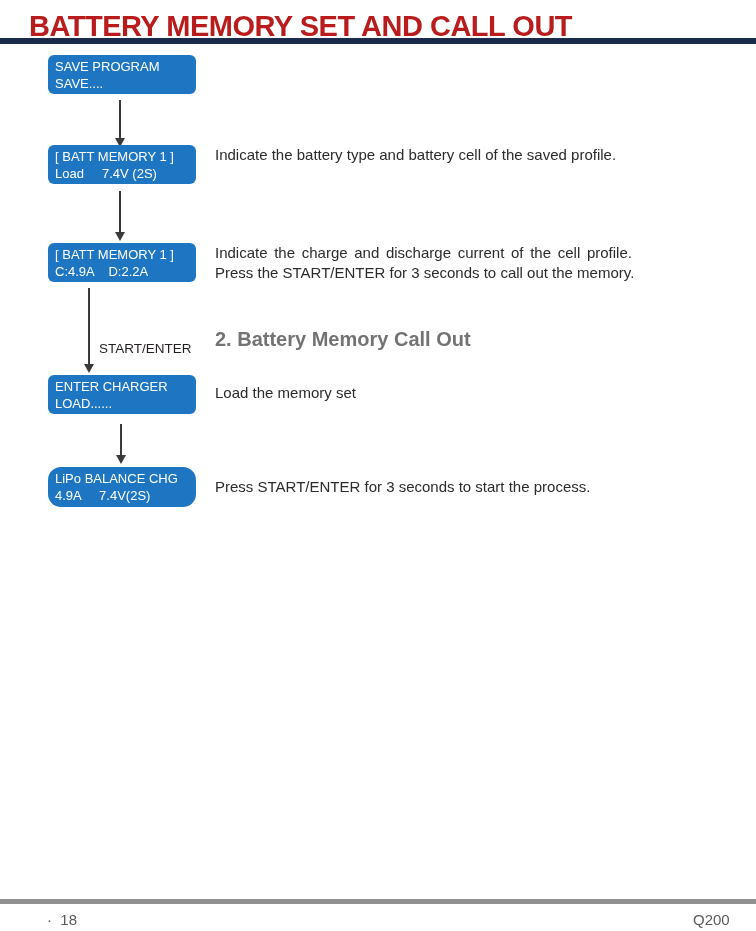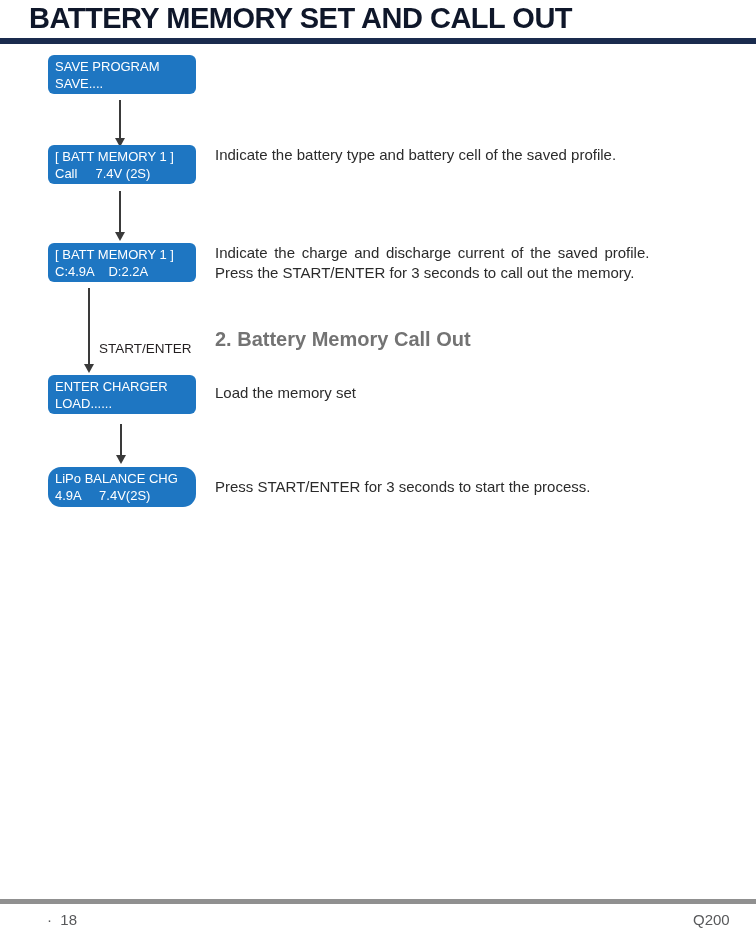--- a/index.html
+++ b/index.html
@@ -8,25 +8,25 @@
   .page {
     position: relative;
     width: 756px;
     height: 931px;
     background: #ffffff;
     overflow: hidden;
   }
   .abs { position: absolute; }
 
   .doc-title {
-    left: 29px; top: 0px;
+    left: 29px; top: 8px;
     font-size: 29px;
     font-weight: bold;
     letter-spacing: -0.5px;
-    color: #0f172a;
+    color: #b91c1c;
     line-height: 36px;
     white-space: nowrap;
   }
   .header-rule {
     left: 0; top: 38px;
     width: 756px; height: 6px;
     background: #1a2b4e;
   }
 
   .lcd-box {
@@ -96,33 +96,33 @@
   <div class="abs lcd-box" style="top:55px;">
     <span class="lcd-line">SAVE PROGRAM</span>
     <span class="lcd-line">SAVE....</span>
   </div>
 
   <div class="abs arrow-line" style="left:119px; top:100px; height:38px;"></div>
   <div class="abs arrow-head" style="left:115px; top:138px;"></div>
 
   <div class="abs lcd-box" style="top:145px;">
     <span class="lcd-line">[ BATT MEMORY 1 ]</span>
-    <span class="lcd-line">Call     7.4V (2S)</span>
+    <span class="lcd-line">Load     7.4V (2S)</span>
   </div>
   <div class="abs note" style="top:145px;">Indicate the battery type and battery cell of the saved profile.</div>
 
   <div class="abs arrow-line" style="left:119px; top:191px; height:41px;"></div>
   <div class="abs arrow-head" style="left:115px; top:232px;"></div>
 
   <div class="abs lcd-box" style="top:243px;">
     <span class="lcd-line">[ BATT MEMORY 1 ]</span>
     <span class="lcd-line">C:4.9A    D:2.2A</span>
   </div>
   <div class="abs note" style="top:243px;">
-    <div class="wide">Indicate the charge and discharge current of the saved profile.</div>
+    <div class="wide">Indicate the charge and discharge current of the cell profile.</div>
     <div>Press the START/ENTER for 3 seconds to call out the memory.</div>
   </div>
 
   <div class="abs arrow-line" style="left:88px; top:288px; height:76px;"></div>
   <div class="abs arrow-head" style="left:84px; top:364px;"></div>
   <div class="abs arrow-label">
     <div>START/ENTER</div>
     <div>&gt;3  Seconds</div>
   </div>
 

